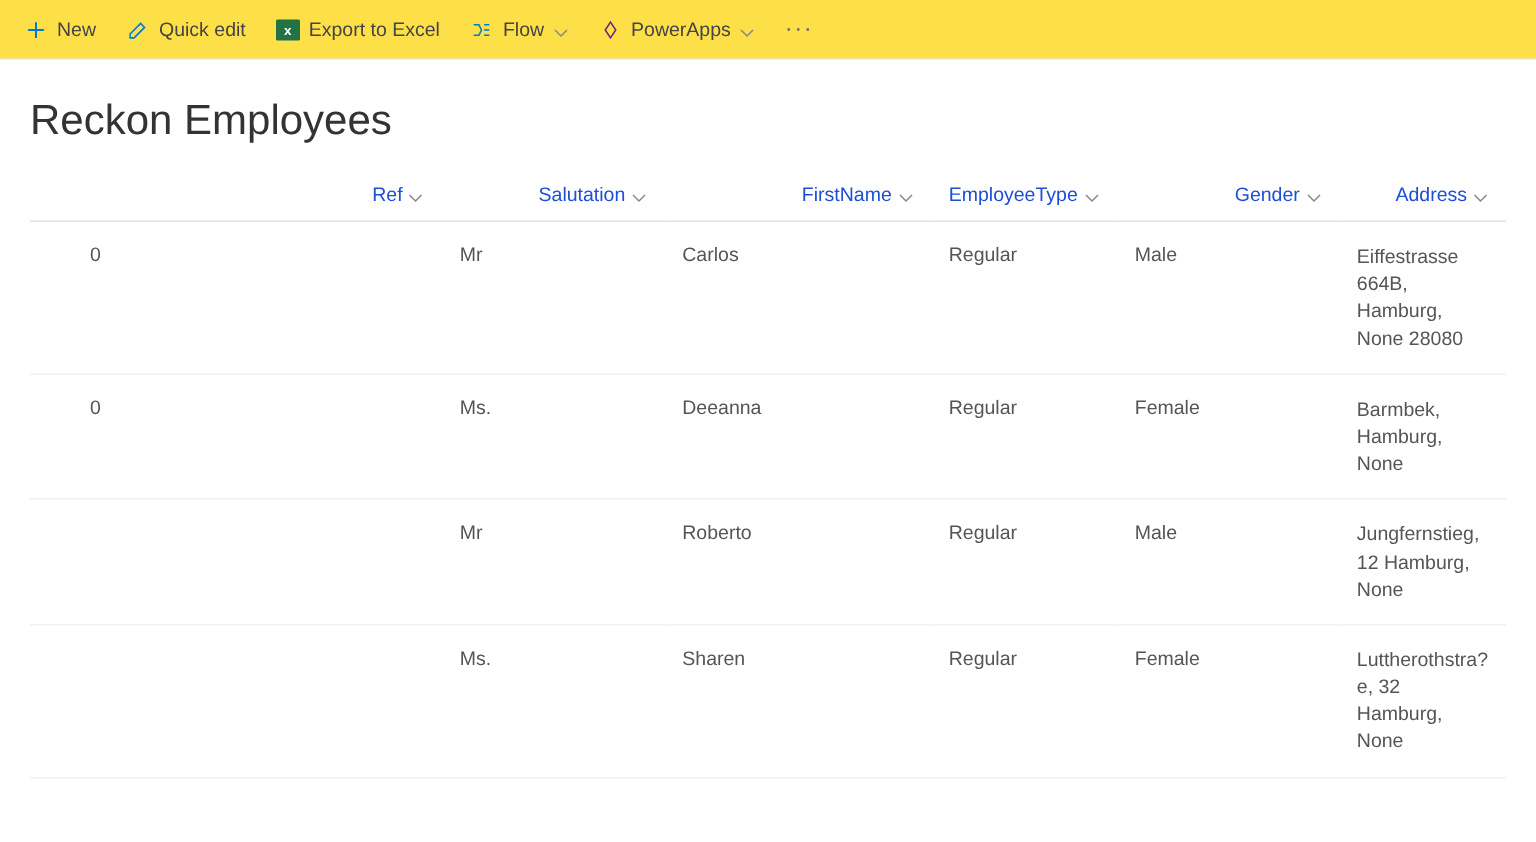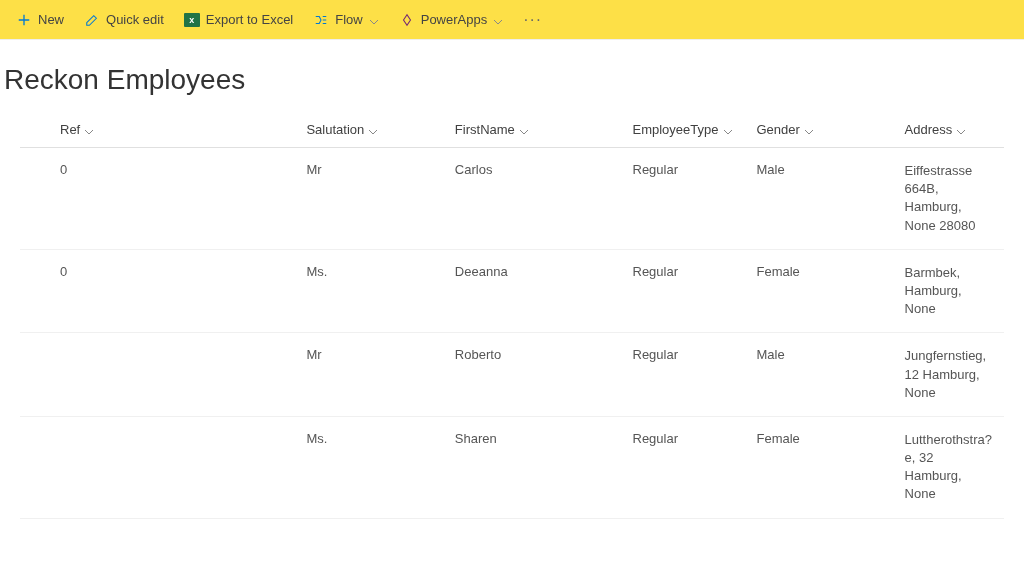--- a/index.html
+++ b/index.html
@@ -37,34 +37,34 @@
       display: inline-flex;
       align-items: center;
       justify-content: center;
       width: 16px;
       height: 16px;
     }
     .page-title {
       font-size: 28px;
       font-weight: 300;
       color: #333;
-      padding: 24px 20px 16px 4px;
+      padding: 24px 20px 16px 20px;
     }
     .table-container {
       padding: 0 20px;
     }
     table {
       width: 100%;
       border-collapse: collapse;
     }
     thead th {
-      text-align: left;
+      text-align: right;
       font-weight: 400;
       font-size: 13px;
-      color: #404040;
+      color: #1d4ed8;
       padding: 10px 12px;
       border-bottom: 1px solid #e0e0e0;
       white-space: nowrap;
     }
     thead th:first-child {
       padding-left: 40px;
     }
     .header-cell {
       display: inline-flex;
       align-items: center;

